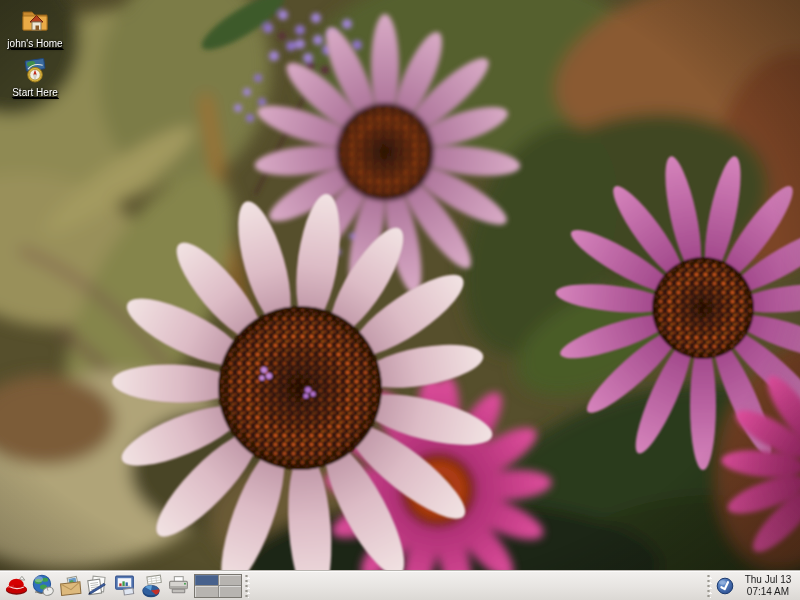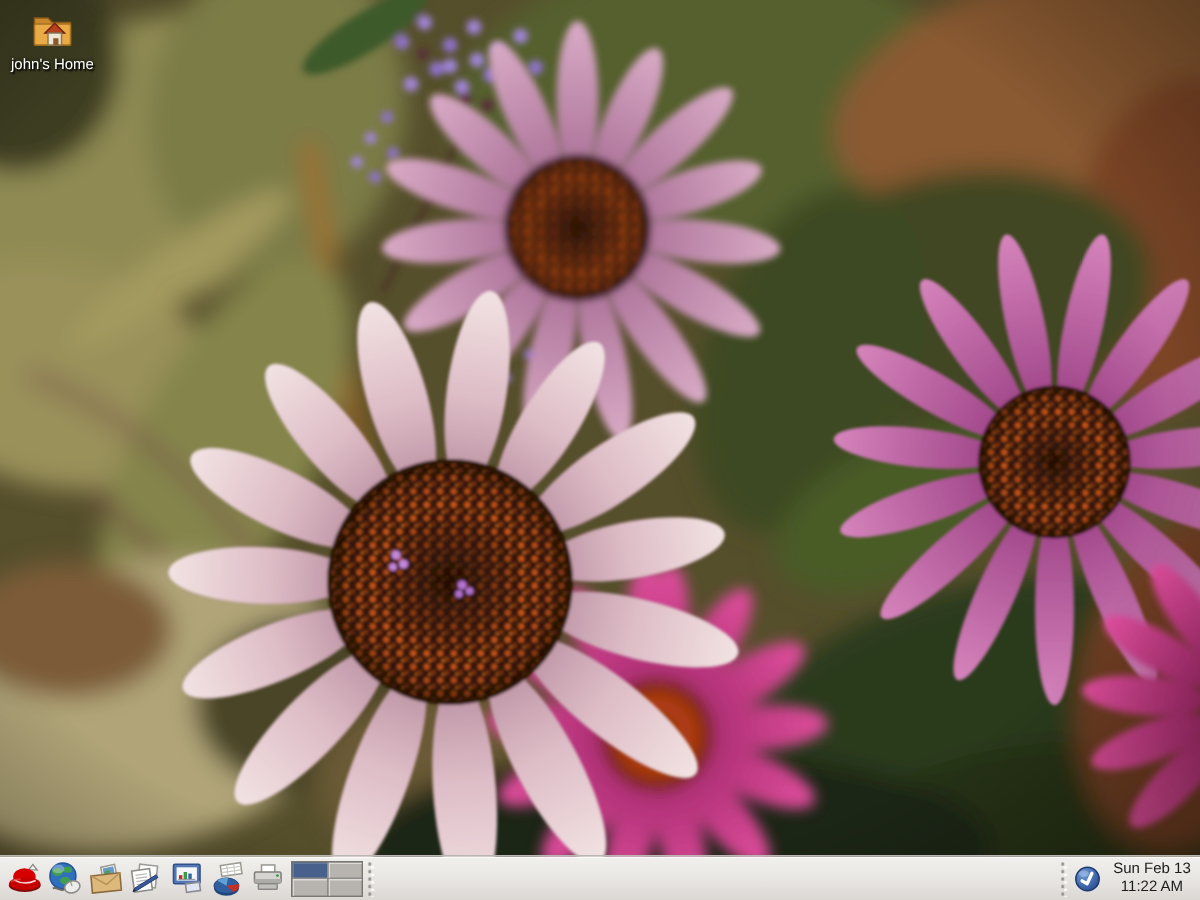--- a/index.html
+++ b/index.html
@@ -2,21 +2,21 @@
 <html><head>
 <meta charset="utf-8">
 <style>
   html,body{margin:0;padding:0;width:800px;height:600px;overflow:hidden;
     font-family:"Liberation Sans",sans-serif;}
   .screen{position:relative;width:800px;height:600px;background:#564f2c;}
   .wallpaper{position:absolute;inset:0;}
   .wallpaper svg{display:block;width:800px;height:600px;}
 
   
-  .icon-col{position:absolute;left:2px;top:3px;width:66px;display:flex;flex-direction:column;align-items:flex-start;}
+  .icon-col{position:absolute;left:2px;top:3px;width:66px;display:flex;flex-direction:column;align-items:flex-start;text-decoration:underline;}
   .desk-icon{width:66px;display:flex;flex-direction:column;align-items:center;margin-bottom:3px;}
   .desk-icon .glyph{height:33px;display:flex;align-items:flex-end;justify-content:center;}
   .desk-icon .lbl{margin-top:2px;font-size:10px;color:#fff;white-space:nowrap;
     text-shadow:1px 1px 1px #000,0 0 3px rgba(0,0,0,.9);}
 
   
   .panel{position:absolute;left:0;bottom:0;width:800px;height:30px;box-sizing:border-box;
     background:linear-gradient(#f2f0ee,#e7e4e1 55%,#dbd8d4);
     border-top:1px solid #b9b6b1;box-shadow:inset 0 1px 0 #fcfbfa;
     display:flex;align-items:center;}
@@ -284,20 +284,36 @@
           <path d="M4,8 L13,8 L16,11 L28,11 L28,26 L4,26 Z" fill="#c8892e" stroke="#8a5a14"></path>
           <rect x="4" y="12" width="24" height="14" rx="1" fill="#eaaa46" stroke="#a87220"></rect>
           <polygon points="11,18 17.5,11.5 24,18" fill="#b5401e" stroke="#702510"></polygon>
           <rect x="13" y="18" width="9" height="8" fill="#efe7d6" stroke="#8a7a5a"></rect>
           <rect x="16.5" y="21.5" width="3.5" height="4.5" fill="#8a5a28"></rect>
         </svg>
       </span>
       <span class="lbl">john's Home</span>
     </div>
 
+    <div class="desk-icon">
+      <span class="glyph">
+        <svg width="30" height="30" viewBox="0 0 32 32">
+          <g transform="rotate(-8 16 10)">
+            <rect x="6" y="5" width="20" height="11" rx="1" fill="#39699c" stroke="#1f4578"></rect>
+            <ellipse cx="12" cy="9" rx="4.5" ry="3" fill="#3f8e4a"></ellipse>
+            <path d="M8,14 Q14,8 24,12" stroke="#e8e8e0" stroke-width="1.2" fill="none"></path>
+          </g>
+          <circle cx="16" cy="21" r="7.8" fill="#d9b33c" stroke="#97751c"></circle>
+          <circle cx="16" cy="21" r="5.6" fill="#f2efe4" stroke="#b89a40"></circle>
+          <polygon points="16,15.8 17.8,21 14.2,21" fill="#c22818"></polygon>
+          <polygon points="14.2,21 17.8,21 16,26.2" fill="#d8d8d0" stroke="#a8a89c" stroke-width="0.4"></polygon>
+        </svg>
+      </span>
+      <span class="lbl">Start Here</span>
+    </div>
 
 
   </div>
 
   <div class="panel">
 
     <div class="launcher">
       <svg width="25" height="25" viewBox="0 0 24 24">
         <polygon points="17.2,3.2 20,6.8 14.6,6.4" fill="#f4f4f0" stroke="#8a8a86" stroke-width="0.8"></polygon>
         <ellipse cx="12" cy="16.4" rx="10.2" ry="4.4" fill="#7e0a0a"></ellipse>
@@ -409,18 +425,18 @@
         </defs>
         <circle cx="9" cy="9" r="7.8" fill="url(#gBlue)" stroke="#1c3a6e"></circle>
         <g transform="rotate(-14 9 9)">
           <path d="M5.2,9.3 L8,12 L12.8,6" stroke="#ffffff" stroke-width="2.2" fill="none" stroke-linecap="round" stroke-linejoin="round"></path>
         </g>
         <ellipse cx="6.5" cy="5.5" rx="3.4" ry="2.2" fill="#ffffff" opacity="0.25"></ellipse>
       </svg>
     </div>
 
     <div class="clock">
-      <div>Sun Feb 13</div>
-      <div>11:22 AM</div>
+      <div>Thu Jul 13</div>
+      <div>07:14 AM</div>
     </div>
 
   </div>
 </div>
 
 </body></html>

